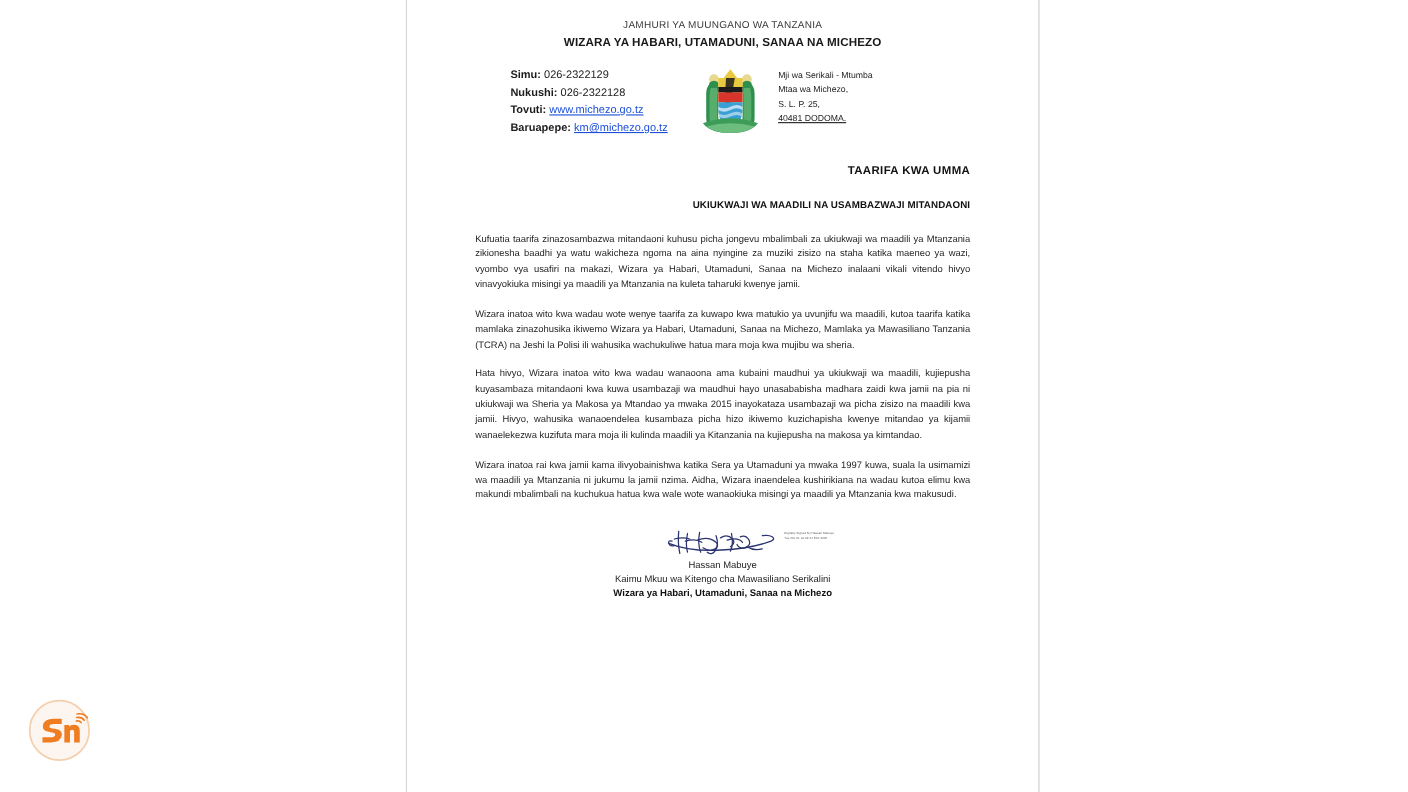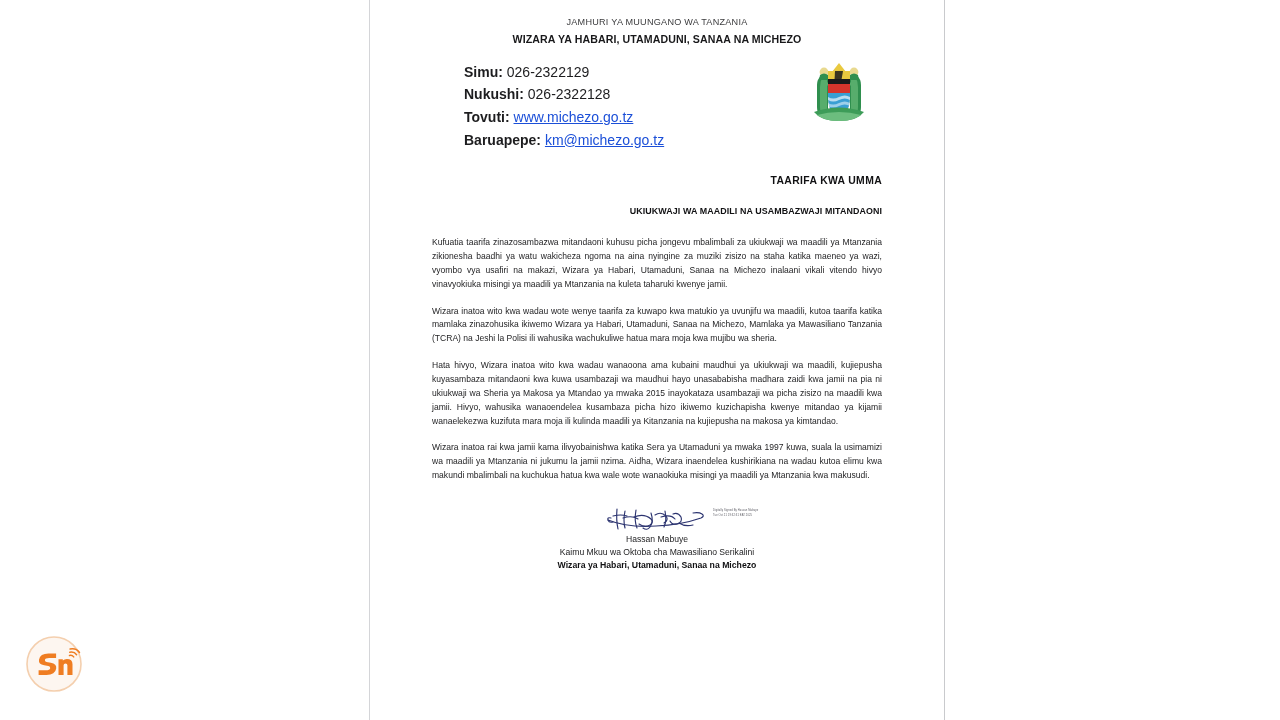--- a/index.html
+++ b/index.html
@@ -56,21 +56,21 @@
 
   .lh-block {
     display: flex;
     align-items: flex-start;
     justify-content: space-between;
     margin-top: 12px;
   }
 
   .lh-contacts { width: 190px; padding-top: 2px; }
   .lh-contact-row {
-    font-size: 14px;
+    font-size: 10px;
     line-height: 1.62;
     color: #1d1d1f;
     white-space: nowrap;
     padding-left: 32px;
   }
   .lh-label { font-weight: bold; }
   .lh-link {
     color: #1b4fd8;
     text-decoration: underline;
   }
@@ -239,20 +239,26 @@
 
               <path d="M24 33 l22 0 0 6 q0 13 -11 19 q-11 -6 -11 -19 z" fill="#3a9fd4"></path>
               <path d="M24 37 q5 3 11 0 q6 -3 11 0 l0 3 q-5 -3 -11 0 q-6 3 -11 0 z" fill="#ffffff" opacity="0.65"></path>
               <path d="M24 43 q5 3 11 0 q6 -3 11 0 l0 3 q-5 -3 -11 0 q-6 3 -11 0 z" fill="#ffffff" opacity="0.5"></path>
 
               <path d="M10 52 q25 -9 50 0 q-7 9 -25 9 q-18 0 -25 -9 z" fill="#3d9c58"></path>
               <path d="M13 55 q22 -6 44 0 q-8 6 -22 6 q-14 0 -22 -6 z" fill="#6cbd7e"></path>
             </svg>
           </div>
 
+          <div class="lh-address">
+            <div class="lh-address-row">Mji wa Serikali - Mtumba</div>
+            <div class="lh-address-row">Mtaa wa Michezo,</div>
+            <div class="lh-address-row">S. L. P. 25,</div>
+            <div class="lh-address-row u">40481 DODOMA.</div>
+          </div>
 
         </div>
       </div>
 
 
       <div class="doc-title">TAARIFA KWA UMMA</div>
 
       <div class="doc-subtitle">UKIUKWAJI WA MAADILI NA USAMBAZWAJI MITANDAONI</div>
 
       <div id="body-copy">
@@ -285,21 +291,21 @@
           </svg>
 
           <div class="sign-meta">
             <div>Digitally Signed By Hassan Mabuye</div>
             <div>Tue Oct 21 19:32:31 EAT 2025</div>
           </div>
         </div>
 
         <div class="sign-name">Hassan Mabuye</div>
 
-        <div class="sign-role">Kaimu Mkuu wa Oktoba cha Mawasiliano Serikalini</div>
+        <div class="sign-role">Kaimu Mkuu wa Kitengo cha Mawasiliano Serikalini</div>
 
         <div class="sign-org">Wizara ya Habari, Utamaduni, Sanaa na Michezo</div>
       </div>
 
     </div>
   </div>
 
   <div id="watermark">
     <svg width="58" height="58" viewBox="0 0 58 58" aria-hidden="true">
       <circle cx="29" cy="29" r="27" fill="#fdf6f0"></circle>

